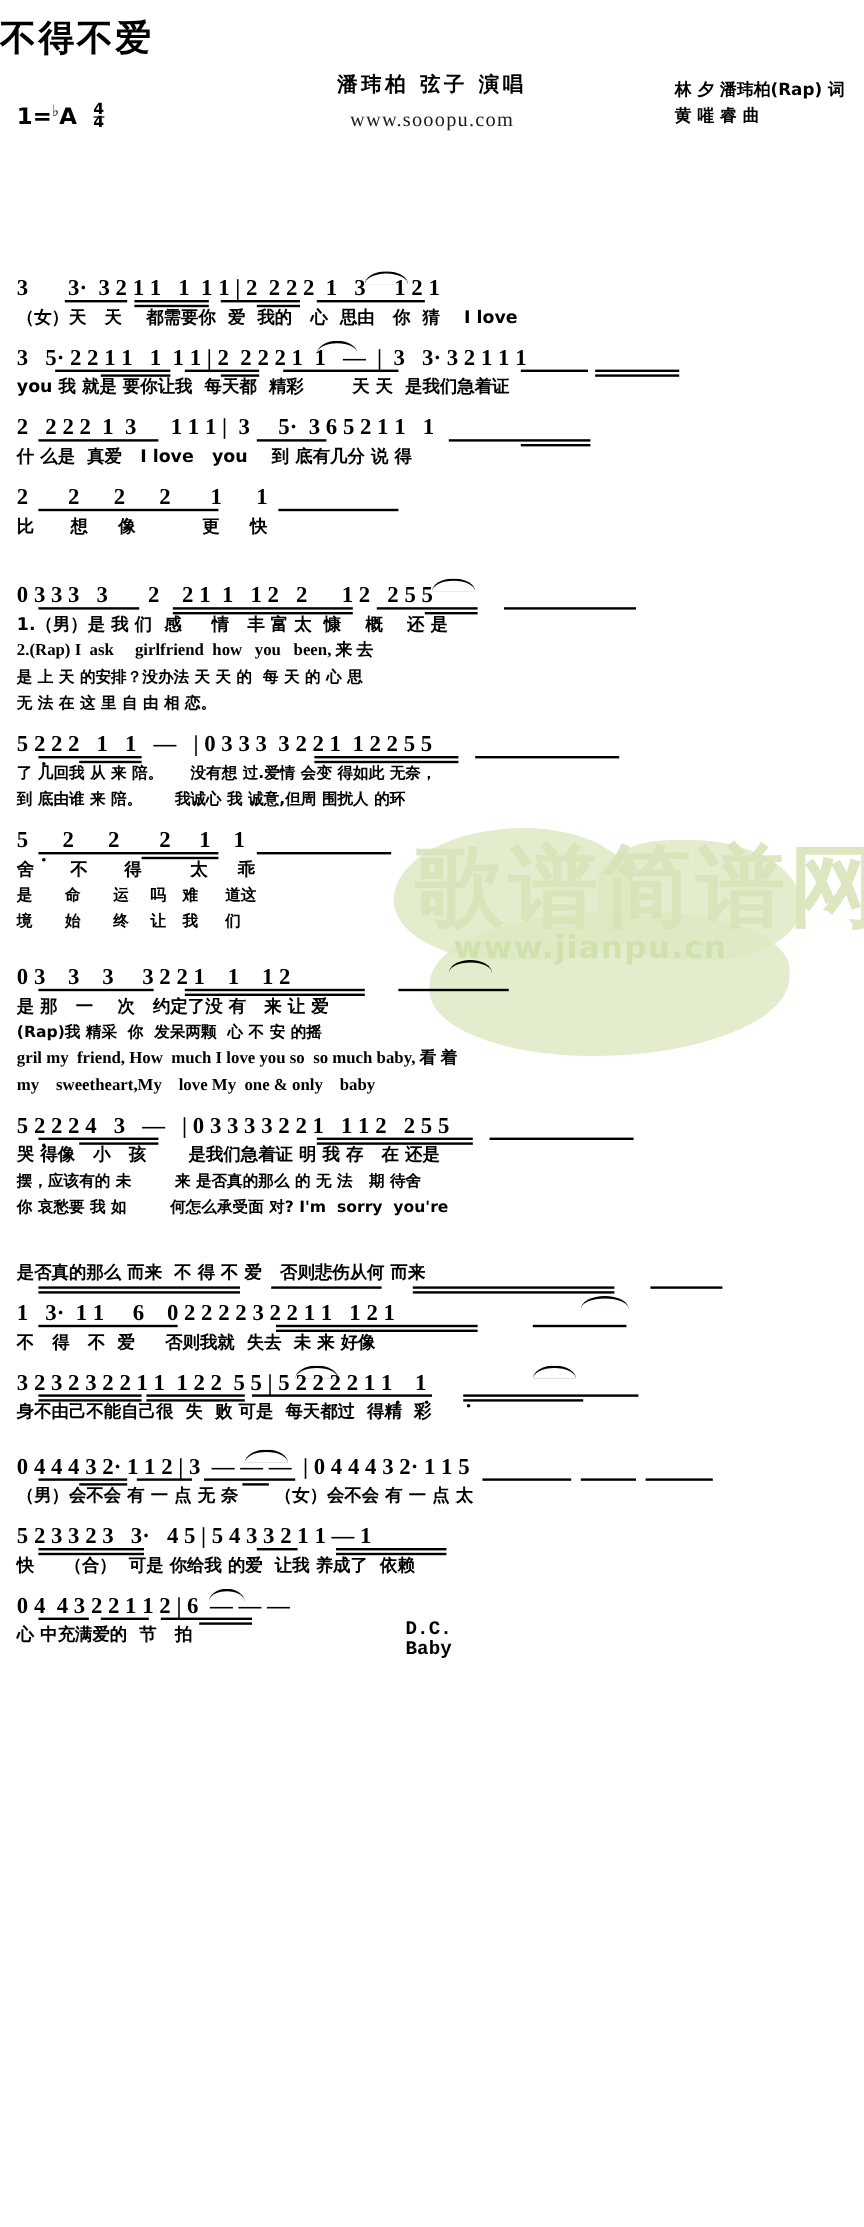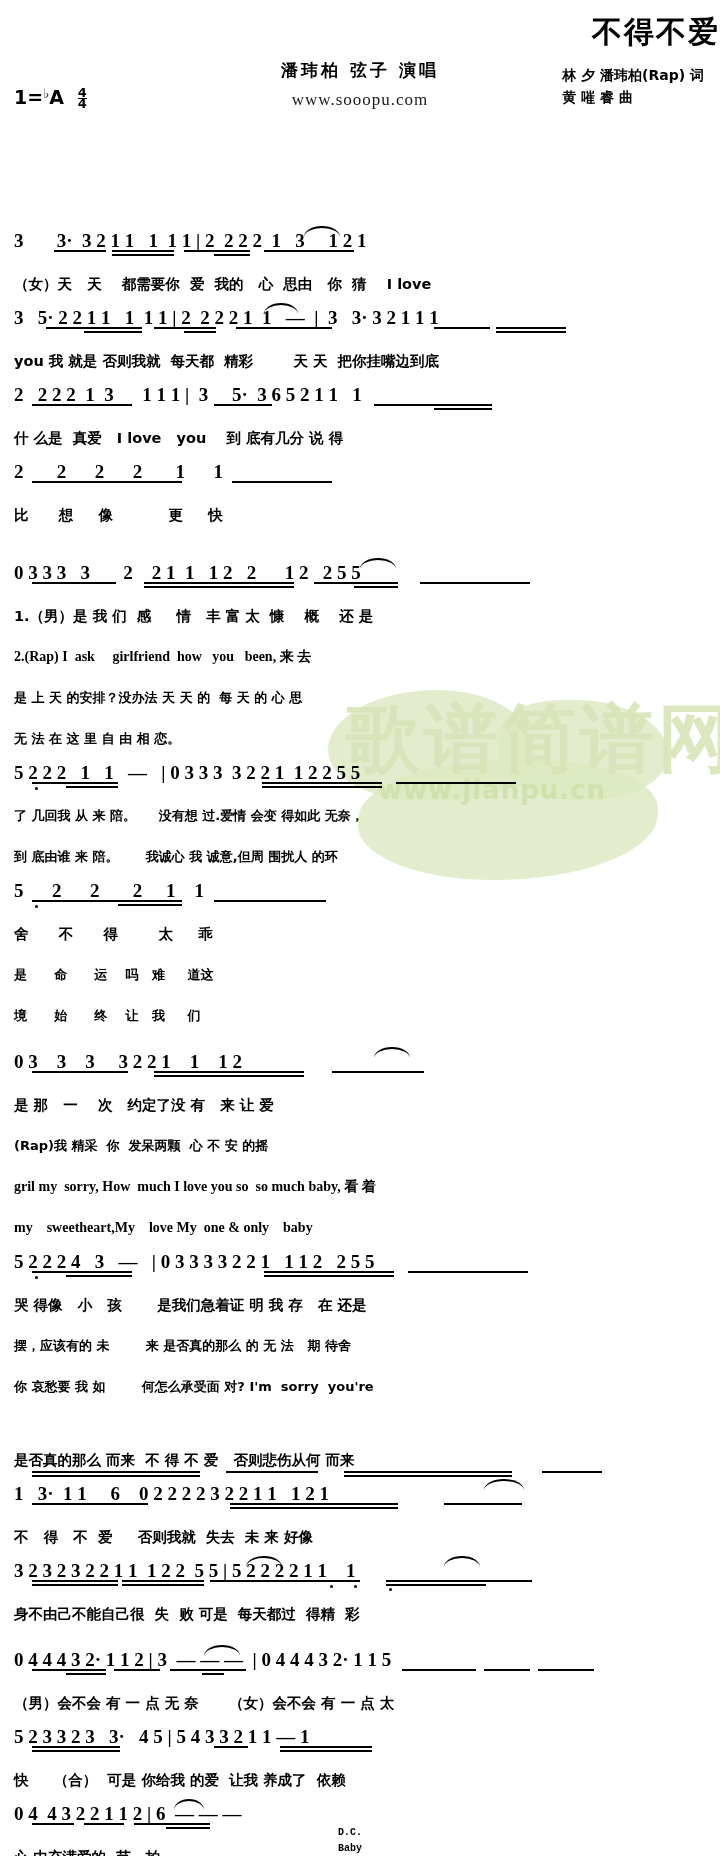--- a/index.html
+++ b/index.html
@@ -32,21 +32,21 @@
     position:absolute;
     background:#dce8c0;
     opacity:.8;
     border-radius:50% 40% 55% 45%;
   }
 
   
   #sheet { position: relative; z-index: 2; width:720px; }
 
   .title {
-    text-align: right;
+    text-align: left;
     font-family: "DejaVu Sans", sans-serif;
     font-weight: 700;
     font-size: 30px;
     letter-spacing: 2px;
     padding-top: 12px;
     color:#000;
   }
   .subtitle {
     text-align: center;
     font-family: "DejaVu Sans", sans-serif;
@@ -108,21 +108,20 @@
     position: relative;
   }
   .lyr {
     font-family: "DejaVu Sans", sans-serif;
     font-size: 14.5px;
     font-weight: 700;
     white-space: pre;
     height: 22px;
     line-height: 22px;
     letter-spacing: 0px;
-    margin-top: 19px;
   }
   .lyr.small { font-size: 13px; }
   .lyr.lat { font-family:"Liberation Serif", serif; font-size: 14px; font-weight:700;}
 
   .gap-s { height: 10px; }
   .gap-m { height: 22px; }
   .gap-l { height: 34px; }
 
   
   .beam { position: absolute; height: 1.8px; background: #000; }
@@ -131,21 +130,21 @@
     border-top: 2px solid #000;
     border-radius: 50% / 100% 100% 0 0;
     height: 9px;
     border-left: 0; border-right: 0; border-bottom: 0;
     width: 34px;
   }
   .dotlow { position:absolute; width:3px; height:3px; border-radius:50%; background:#000;}
   .dcfine {
     position: absolute;
     font-family: "Liberation Mono", "DejaVu Sans Mono", monospace;
-    font-size: 10px;
+    font-size: 16px;
     line-height: 16px;
     font-weight: 700;
   }
 </style>
 </head>
 <body>
 
 <div id="wm-layer">
   <div class="wm-blob" style="left:330px;top:760px;width:300px;height:120px;"></div>
   <div class="wm-blob" style="left:300px;top:690px;width:200px;height:110px;border-radius:60% 50% 40% 50%;"></div>
@@ -193,21 +192,21 @@
     <div class="notes">3   5· 2 2 1 1   1  1 1 | 2  2 2 2 1  1   —  |  3   3· 3 2 1 1 1</div>
     <div class="beam" style="left:32px;top:22px;width:96px;"></div>
     <div class="beam" style="left:70px;top:26px;width:58px;"></div>
     <div class="beam" style="left:140px;top:22px;width:62px;"></div>
     <div class="beam" style="left:170px;top:26px;width:32px;"></div>
     <div class="beam" style="left:222px;top:22px;width:96px;"></div>
     <div class="tie" style="left:250px;top:-2px;width:34px;"></div>
     <div class="beam" style="left:420px;top:22px;width:56px;"></div>
     <div class="beam" style="left:482px;top:22px;width:70px;"></div>
     <div class="beam" style="left:482px;top:26px;width:70px;"></div>
-    <div class="lyr">you 我 就是 否则我就  每天都  精彩        天 天  把你挂嘴边到底</div>
+    <div class="lyr">you 我 就是 要你让我  每天都  精彩        天 天  是我们急着证</div>
   </div>
 
   <div class="gap-s"></div>
 
   <div class="system">
     <div class="notes">2   2 2 2  1  3      1 1 1 |  3     5·  3 6 5 2 1 1   1</div>
     <div class="beam" style="left:18px;top:22px;width:100px;"></div>
     <div class="beam" style="left:200px;top:22px;width:58px;"></div>
     <div class="beam" style="left:360px;top:22px;width:118px;"></div>
     <div class="beam" style="left:420px;top:26px;width:58px;"></div>
@@ -271,21 +270,21 @@
 
   <div class="system">
     <div class="notes">0 3    3    3     3 2 2 1    1    1 2</div>
     <div class="beam" style="left:18px;top:22px;width:96px;"></div>
     <div class="beam" style="left:140px;top:22px;width:150px;"></div>
     <div class="beam" style="left:140px;top:26px;width:150px;"></div>
     <div class="beam" style="left:318px;top:22px;width:92px;"></div>
     <div class="tie" style="left:360px;top:-2px;width:36px;"></div>
     <div class="lyr">是 那   一    次   约定了没 有   来 让 爱</div>
     <div class="lyr small">(Rap)我 精采  你  发呆两颗  心 不 安 的摇</div>
-    <div class="lyr lat">gril my  sorry, How  much I love you so  so much baby, 看 着</div>
+    <div class="lyr lat">gril my  friend, How  much I love you so  so much baby, 看 着</div>
     <div class="lyr lat">my    sweetheart,My    love My  one &amp; only    baby</div>
   </div>
 
   <div class="gap-s"></div>
 
   <div class="system">
     <div class="notes">5 2 2 2 4   3   —   | 0 3 3 3 3 2 2 1   1 1 2   2 5 5</div>
     <div class="beam" style="left:18px;top:22px;width:100px;"></div>
     <div class="beam" style="left:52px;top:26px;width:66px;"></div>
     <div class="dotlow" style="left:21px;top:27px;"></div>

